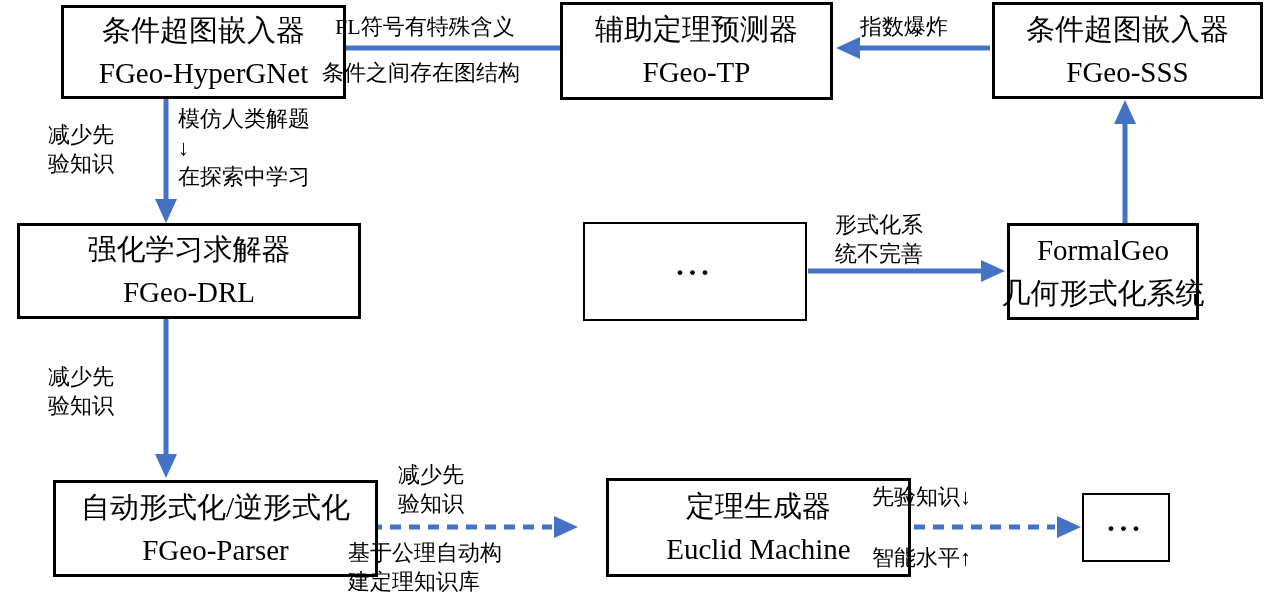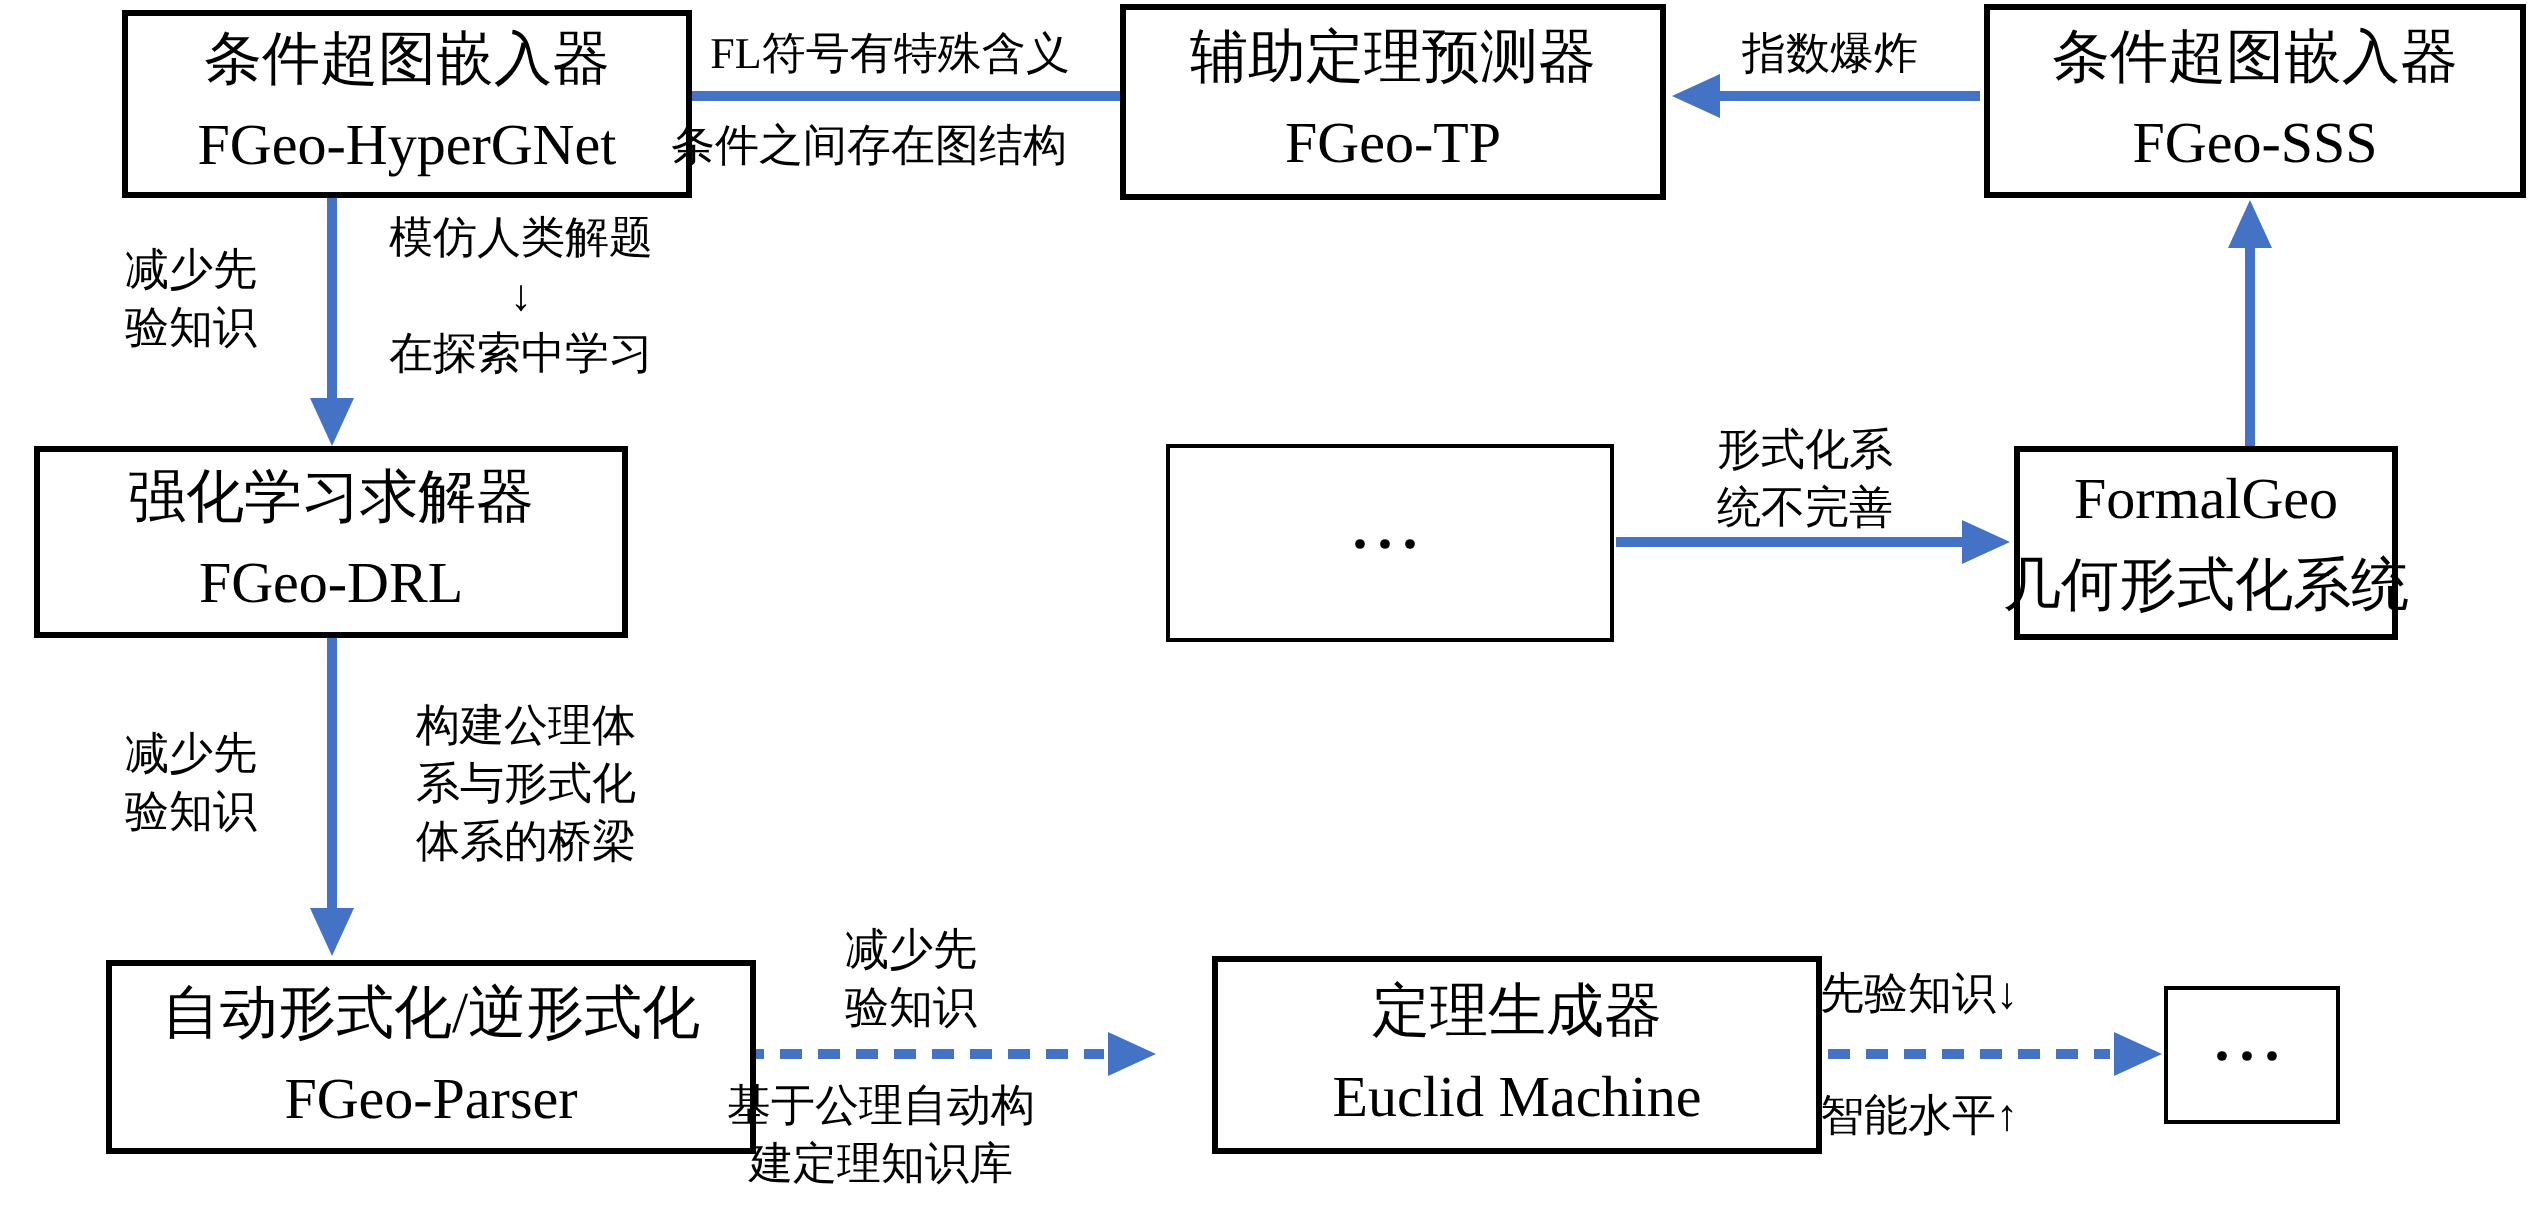--- a/index.html
+++ b/index.html
@@ -29,21 +29,21 @@
   .box.ellipsis {
     font-size: 30px;
     letter-spacing: 5px;
     font-weight: bold;
     line-height: 20px;
     padding-bottom: 14px;
     border-width: 2.5px;
   }
   .lbl {
     position: absolute;
-    text-align: center;
+    text-align: left;
     white-space: pre-line;
     font-size: 22px;
     line-height: 29px;
   }
   #arrow-layer { position: absolute; left: 0; top: 0; }
   .solid-line   { stroke: #4472C4; stroke-width: 5; fill: none; }
   .dashed-line  { stroke: #4472C4; stroke-width: 5; fill: none; stroke-dasharray: 11 8; }
   .arrow-head   { fill: #4472C4; stroke: none; }
 </style>
 </head>
@@ -102,21 +102,21 @@
   <div class="box" style="left:560px; top:2px; width:273px; height:98px;">
     <div class="bline">辅助定理预测器</div>
     <div class="bline">FGeo-TP</div>
   </div>
 
   <div class="box" style="left:992px; top:2px; width:271px; height:97px;">
     <div class="bline">条件超图嵌入器</div>
     <div class="bline">FGeo-SSS</div>
   </div>
 
-  <div class="box" style="left:17px; top:223px; width:297px; height:96px;">
+  <div class="box" style="left:17px; top:223px; width:344px; height:96px;">
     <div class="bline">强化学习求解器</div>
     <div class="bline">FGeo-DRL</div>
   </div>
 
   <div class="box ellipsis" style="left:583px; top:222px; width:224px; height:99px;">
     <div class="bline">...</div>
   </div>
 
   <div class="box" style="left:1007px; top:223px; width:192px; height:97px;">
     <div class="bline">FormalGeo</div>
@@ -147,23 +147,20 @@
   <div class="lbl" style="left:178px; top:104px; width:165px;">模仿人类解题
 ↓
 在探索中学习</div>
 
 
   <div class="lbl" style="left:835px; top:210px; width:135px;">形式化系
 统不完善</div>
 
   <div class="lbl" style="left:48px; top:362px; width:95px;">减少先
 验知识</div>
-  <div class="lbl" style="left:188px; top:348px; width:150px;">构建公理体
-系与形式化
-体系的桥梁</div>
 
   <div class="lbl" style="left:398px; top:460px; width:115px;">减少先
 验知识</div>
   <div class="lbl" style="left:348px; top:538px; width:185px;">基于公理自动构
 建定理知识库</div>
 
   <div class="lbl" style="left:872px; top:482px; width:175px;">先验知识↓</div>
   <div class="lbl" style="left:872px; top:543px; width:175px;">智能水平↑</div>
 
 </div>

